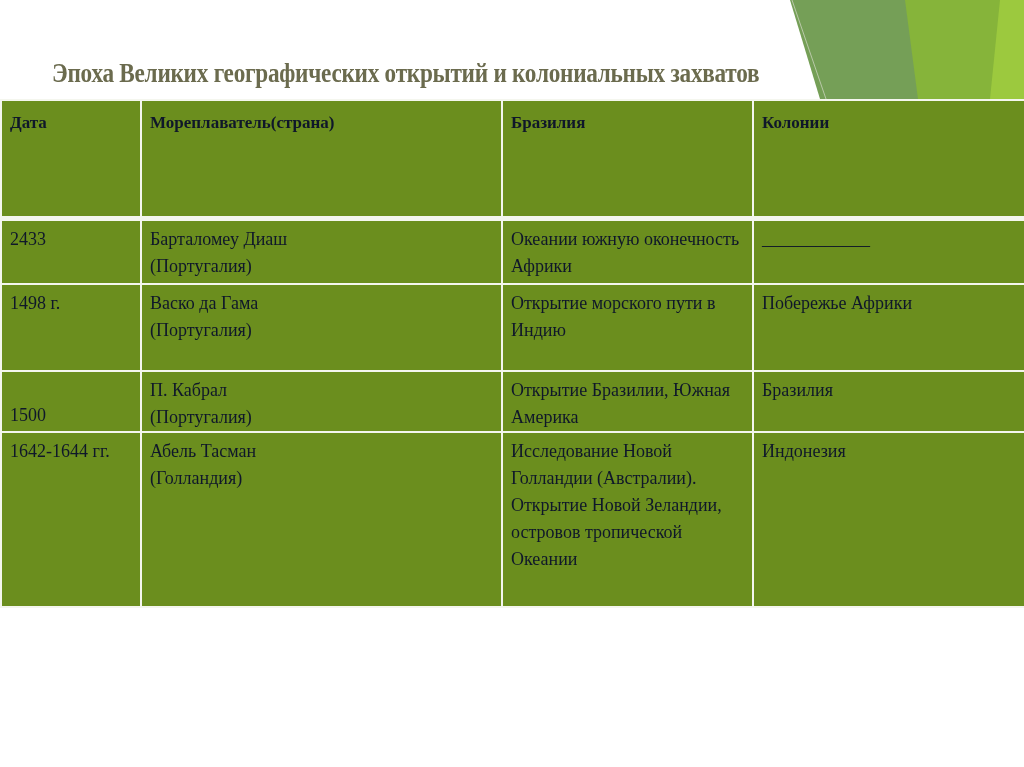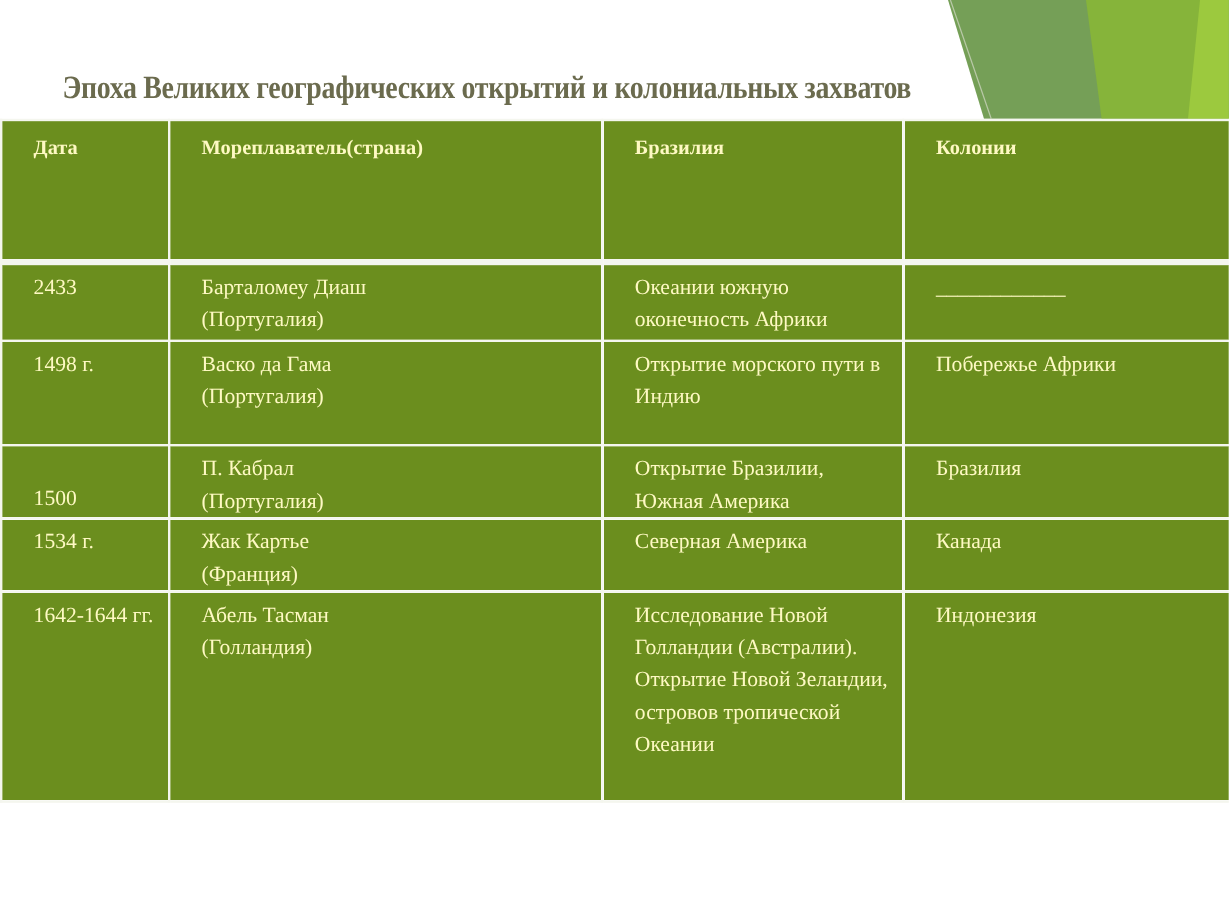--- a/index.html
+++ b/index.html
@@ -13,25 +13,25 @@
       position: absolute; left: 52px; top: 58px;
       font-size: 27px; font-weight: bold; color: #6b6b4e;
       letter-spacing: -0.3px; white-space: nowrap;
       transform: scaleX(0.86); transform-origin: left top;
     }
     table.main {
       position: absolute; left: 0; top: 99px;
       width: 1024px; border-collapse: collapse; table-layout: fixed;
     }
     table.main td {
-      background: #6b8e1e; color: #fef9c3;
+      background: #6b8e1e; color: #0f172a;
       border: 2px solid #f4f6ee;
       vertical-align: top;
       font-size: 18px; line-height: 27px;
-      padding: 5px 8px 0 26px;
+      padding: 5px 8px 0 8px;
       overflow: hidden;
     }
     table.main tr.header td { font-weight: bold; font-size: 17px; padding-top: 8px; }
     table.main tr.header td { border-bottom: 5px solid #f4f6ee; }
     .bottom-align { vertical-align: bottom !important; padding-bottom: 2px !important; }
   </style>
 </head>
 <body>
 
 <svg class="deco" viewBox="0 0 1024 110">
@@ -77,29 +77,20 @@
   </tr>
   <tr style="height:60px">
     <td class="bottom-align">1500</td>
     <td>
           <div>П. Кабрал</div>
           <div>(Португалия)</div>
         </td>
     <td>Открытие Бразилии, Южная Америка</td>
     <td>Бразилия</td>
   </tr>
-  <tr style="height:57px">
-    <td>1534 г.</td>
-    <td>
-          <div>Жак Картье</div>
-          <div>(Франция)</div>
-        </td>
-    <td>Северная Америка</td>
-    <td>Канада</td>
-  </tr>
   <tr style="height:175px">
     <td>1642-1644 гг.</td>
     <td>
           <div>Абель Тасман</div>
           <div>(Голландия)</div>
         </td>
     <td>Исследование Новой Голландии (Австралии). Открытие Новой Зеландии, островов тропической Океании</td>
     <td>Индонезия</td>
   </tr>
 </tbody>

